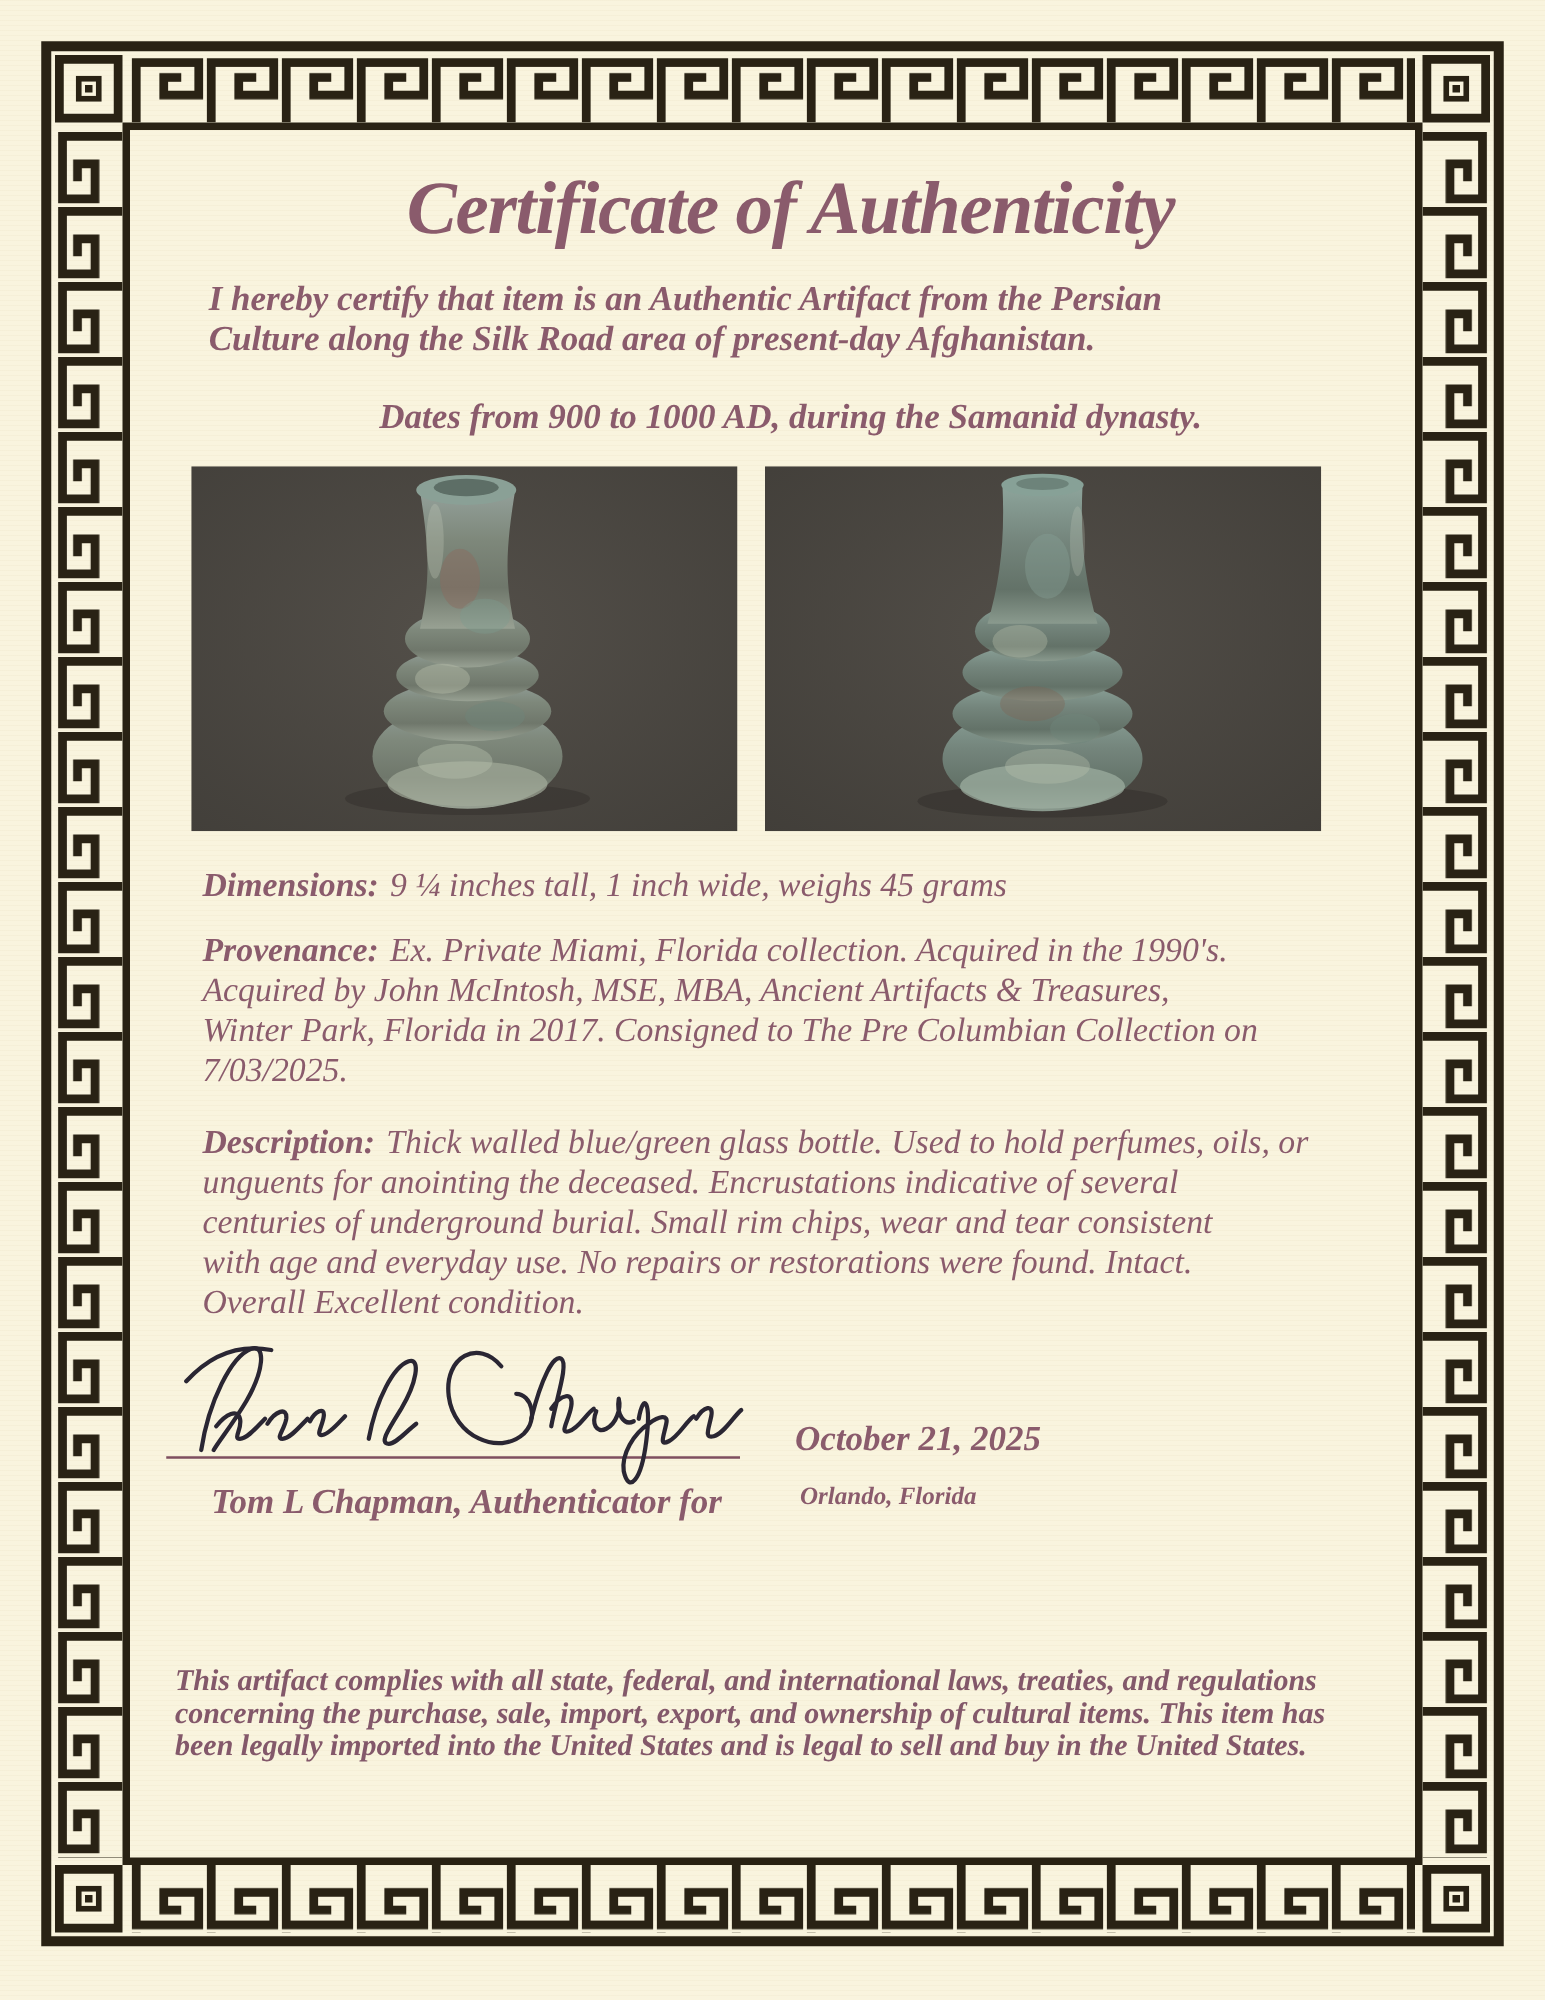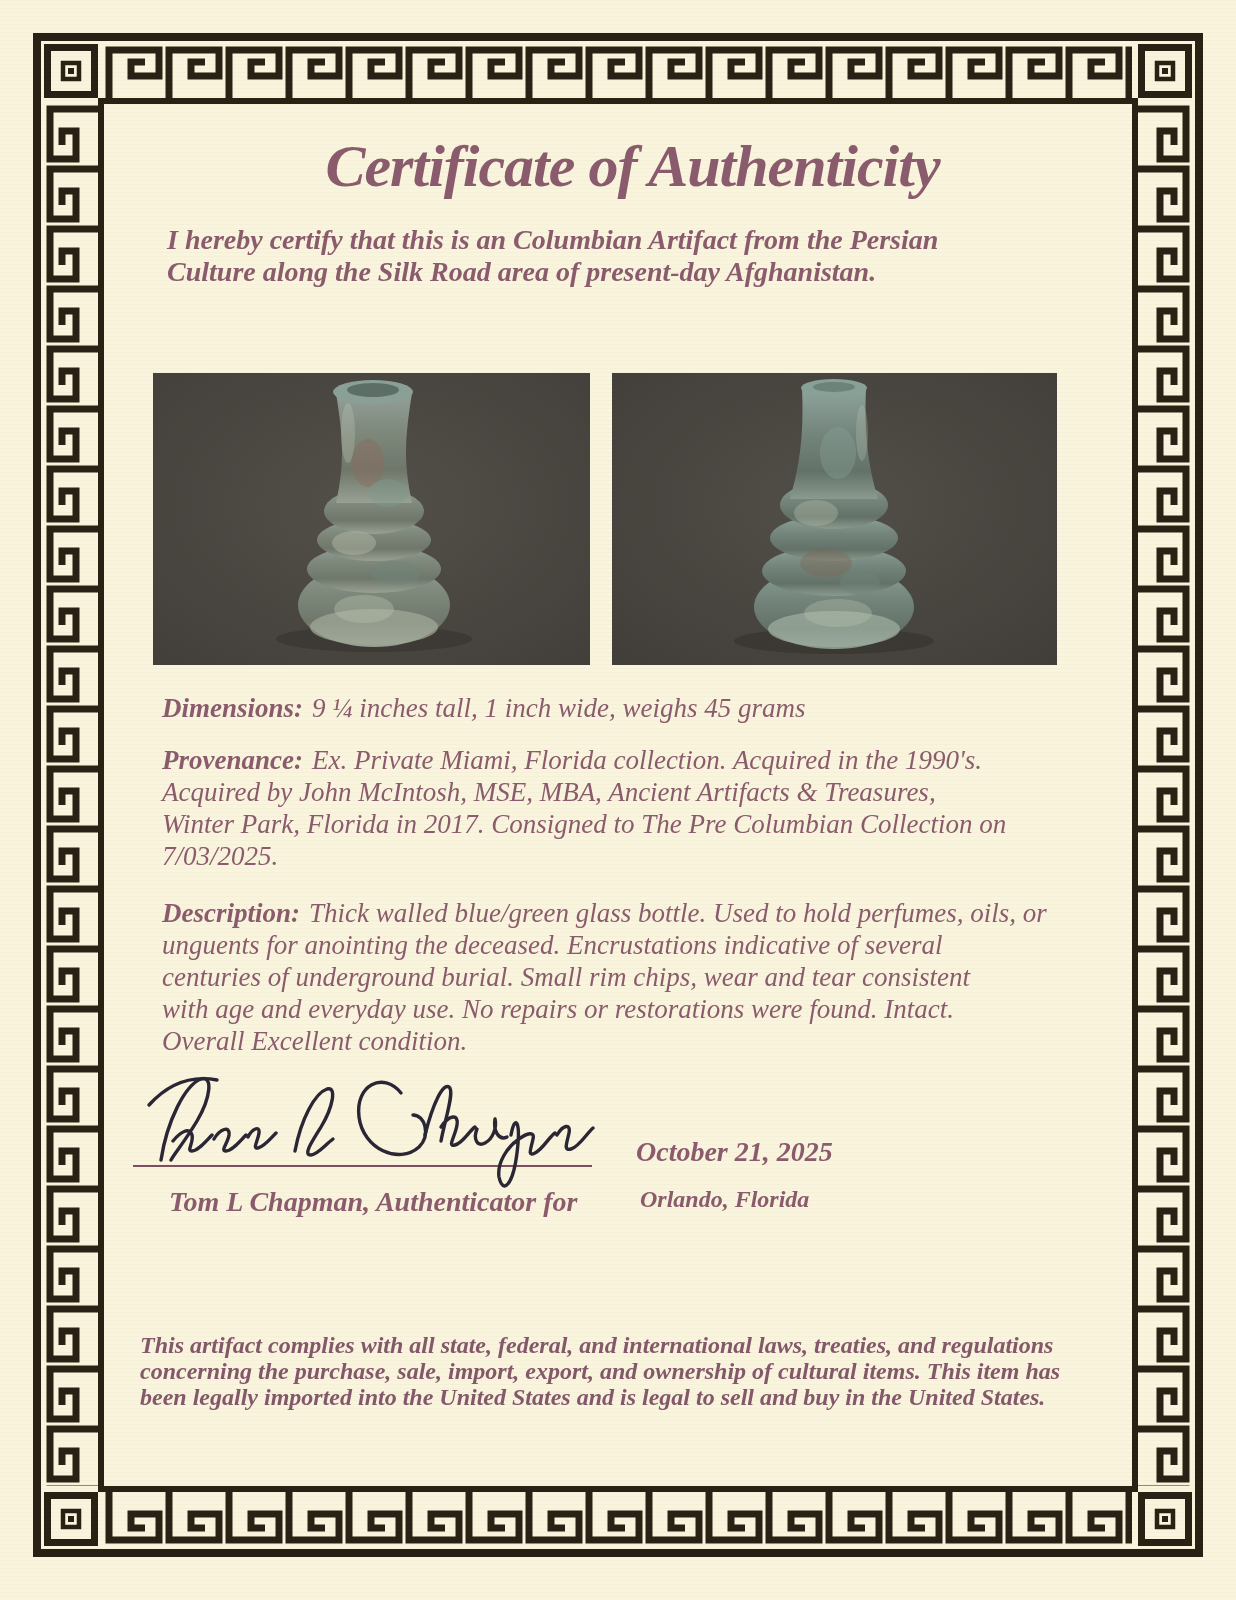--- a/index.html
+++ b/index.html
@@ -42,21 +42,21 @@
   .dims{top:692px;}
   .prov{top:744px;}
   .desc{top:897px;}
   .signature-svg{position:absolute;left:135px;top:1063px;z-index:2;}
   .sig-line{
     position:absolute;left:133px;top:1165px;width:459px;height:2px;
     background:#7d4e5f;z-index:1;
   }
   .sig-date{position:absolute;left:607px;top:1136px;font-size:28px;font-weight:700;}
   .rowA-left{position:absolute;left:140px;top:1186px;font-size:28px;font-weight:700;}
-  .rowA-right{position:absolute;left:611px;top:1186px;font-size:24px;font-weight:700;}
+  .rowA-right{position:absolute;left:611px;top:1186px;font-size:20px;font-weight:700;}
   .rowB-left{position:absolute;left:140px;top:1231px;font-size:28px;font-weight:700;}
   .rowB-right{position:absolute;left:607px;top:1231px;font-size:28px;font-weight:700;}
   .legal{
     position:absolute;left:140px;top:1332px;width:960px;margin:0;
     font-size:24px;font-weight:700;line-height:26px;white-space:pre-line;
     color:#83586a;font-style:italic;
   }
 </style>
 </head>
 <body>
@@ -105,22 +105,23 @@
       </g>
       <g transform="translate(1094,1448)">
         <rect x="47.5" y="47.5" width="47" height="47" stroke-width="7"></rect>
         <rect x="63" y="63" width="16" height="16" stroke-width="4.5"></rect>
         <rect x="68" y="68" width="6" height="6" fill="#292214" stroke="none"></rect>
       </g>
     </g>
   </svg>
 
   <h1 class="title ink">Certificate of Authenticity</h1>
-  <p class="certify ink">I hereby certify that this is an Columbian Artifact from the Persian
+  <p class="certify ink">I hereby certify that item is an Authentic Artifact from the Persian
 Culture along the Silk Road area of present-day Afghanistan.</p>
+  <p class="dates ink">Dates from 900 to 1000 AD, during the Samanid dynasty.</p>
 
   <div class="photos">
     <div class="photo">
       <svg width="437" height="292" viewBox="0 0 437 292">
         <defs>
           <radialGradient id="pbg1" cx="0.5" cy="0.45" r="0.8">
             <stop offset="0" stop-color="#534f49"></stop>
               <stop offset="1" stop-color="#413e39"></stop>
           </radialGradient>
           <linearGradient id="glass1" x1="0" y1="0" x2="0" y2="1">

